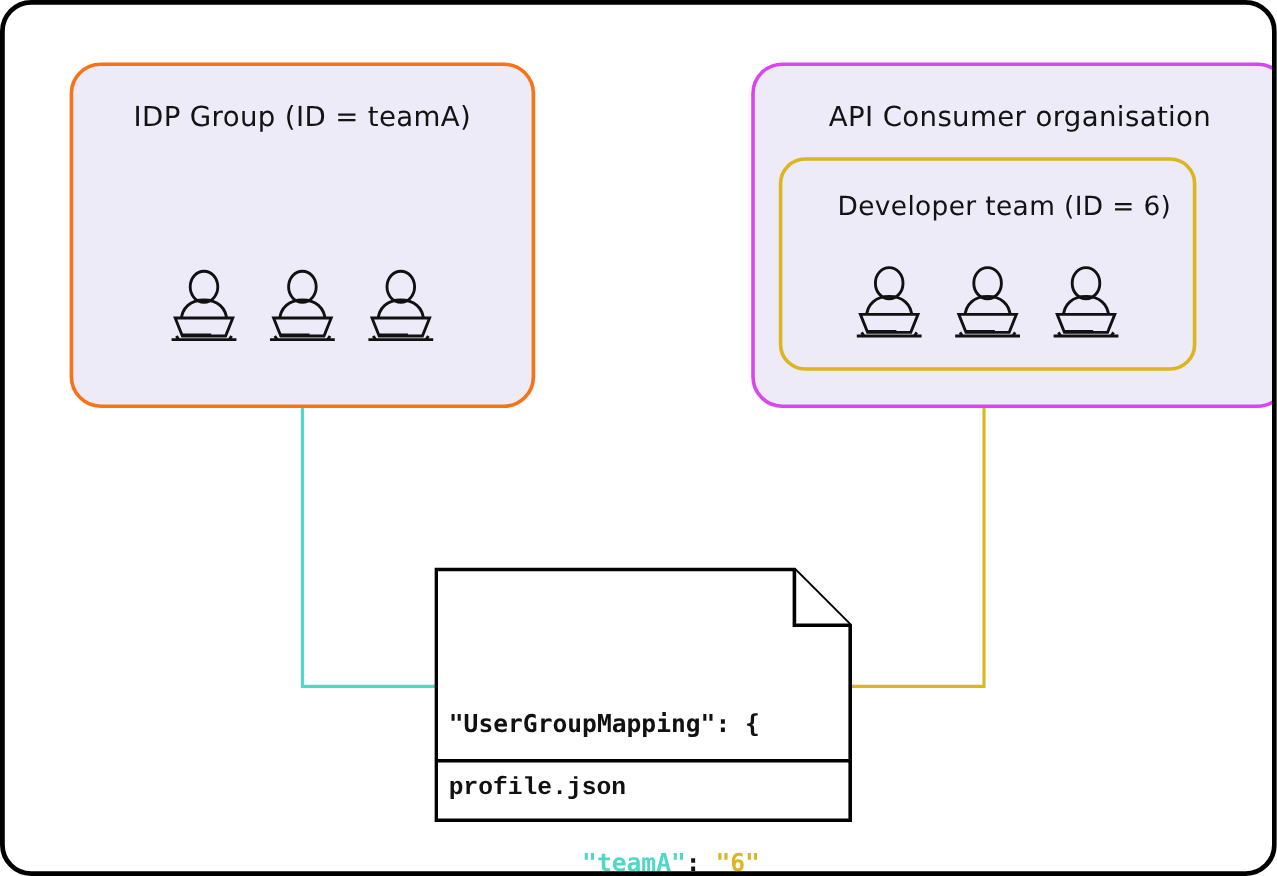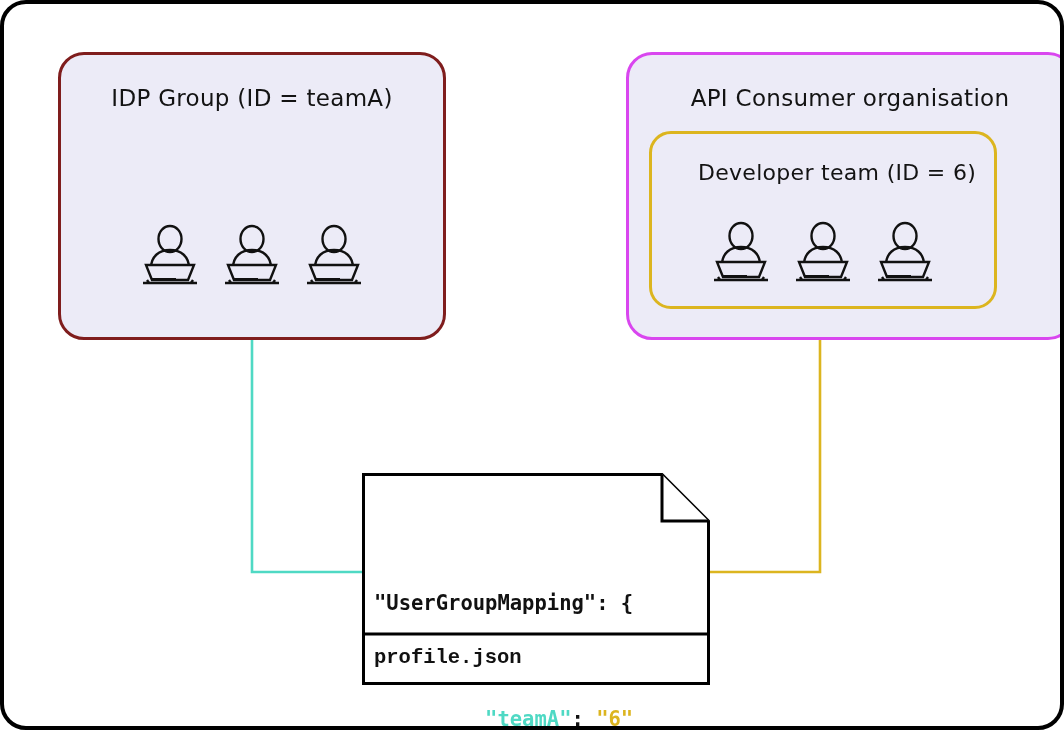--- a/index.html
+++ b/index.html
@@ -40,21 +40,21 @@
     position: absolute;
     background: #ecebf7;
     border-radius: 26px;
     box-sizing: border-box;
   }
   #idp-box {
     left: 54px;
     top: 48px;
     width: 388px;
     height: 288px;
-    border: 3px solid #7f1d1d;
+    border: 3px solid #f97316;
   }
   #org-box {
     left: 622px;
     top: 48px;
     width: 448px;
     height: 288px;
     border: 3px solid #d946ef;
   }
   #team-box {
     position: absolute;

